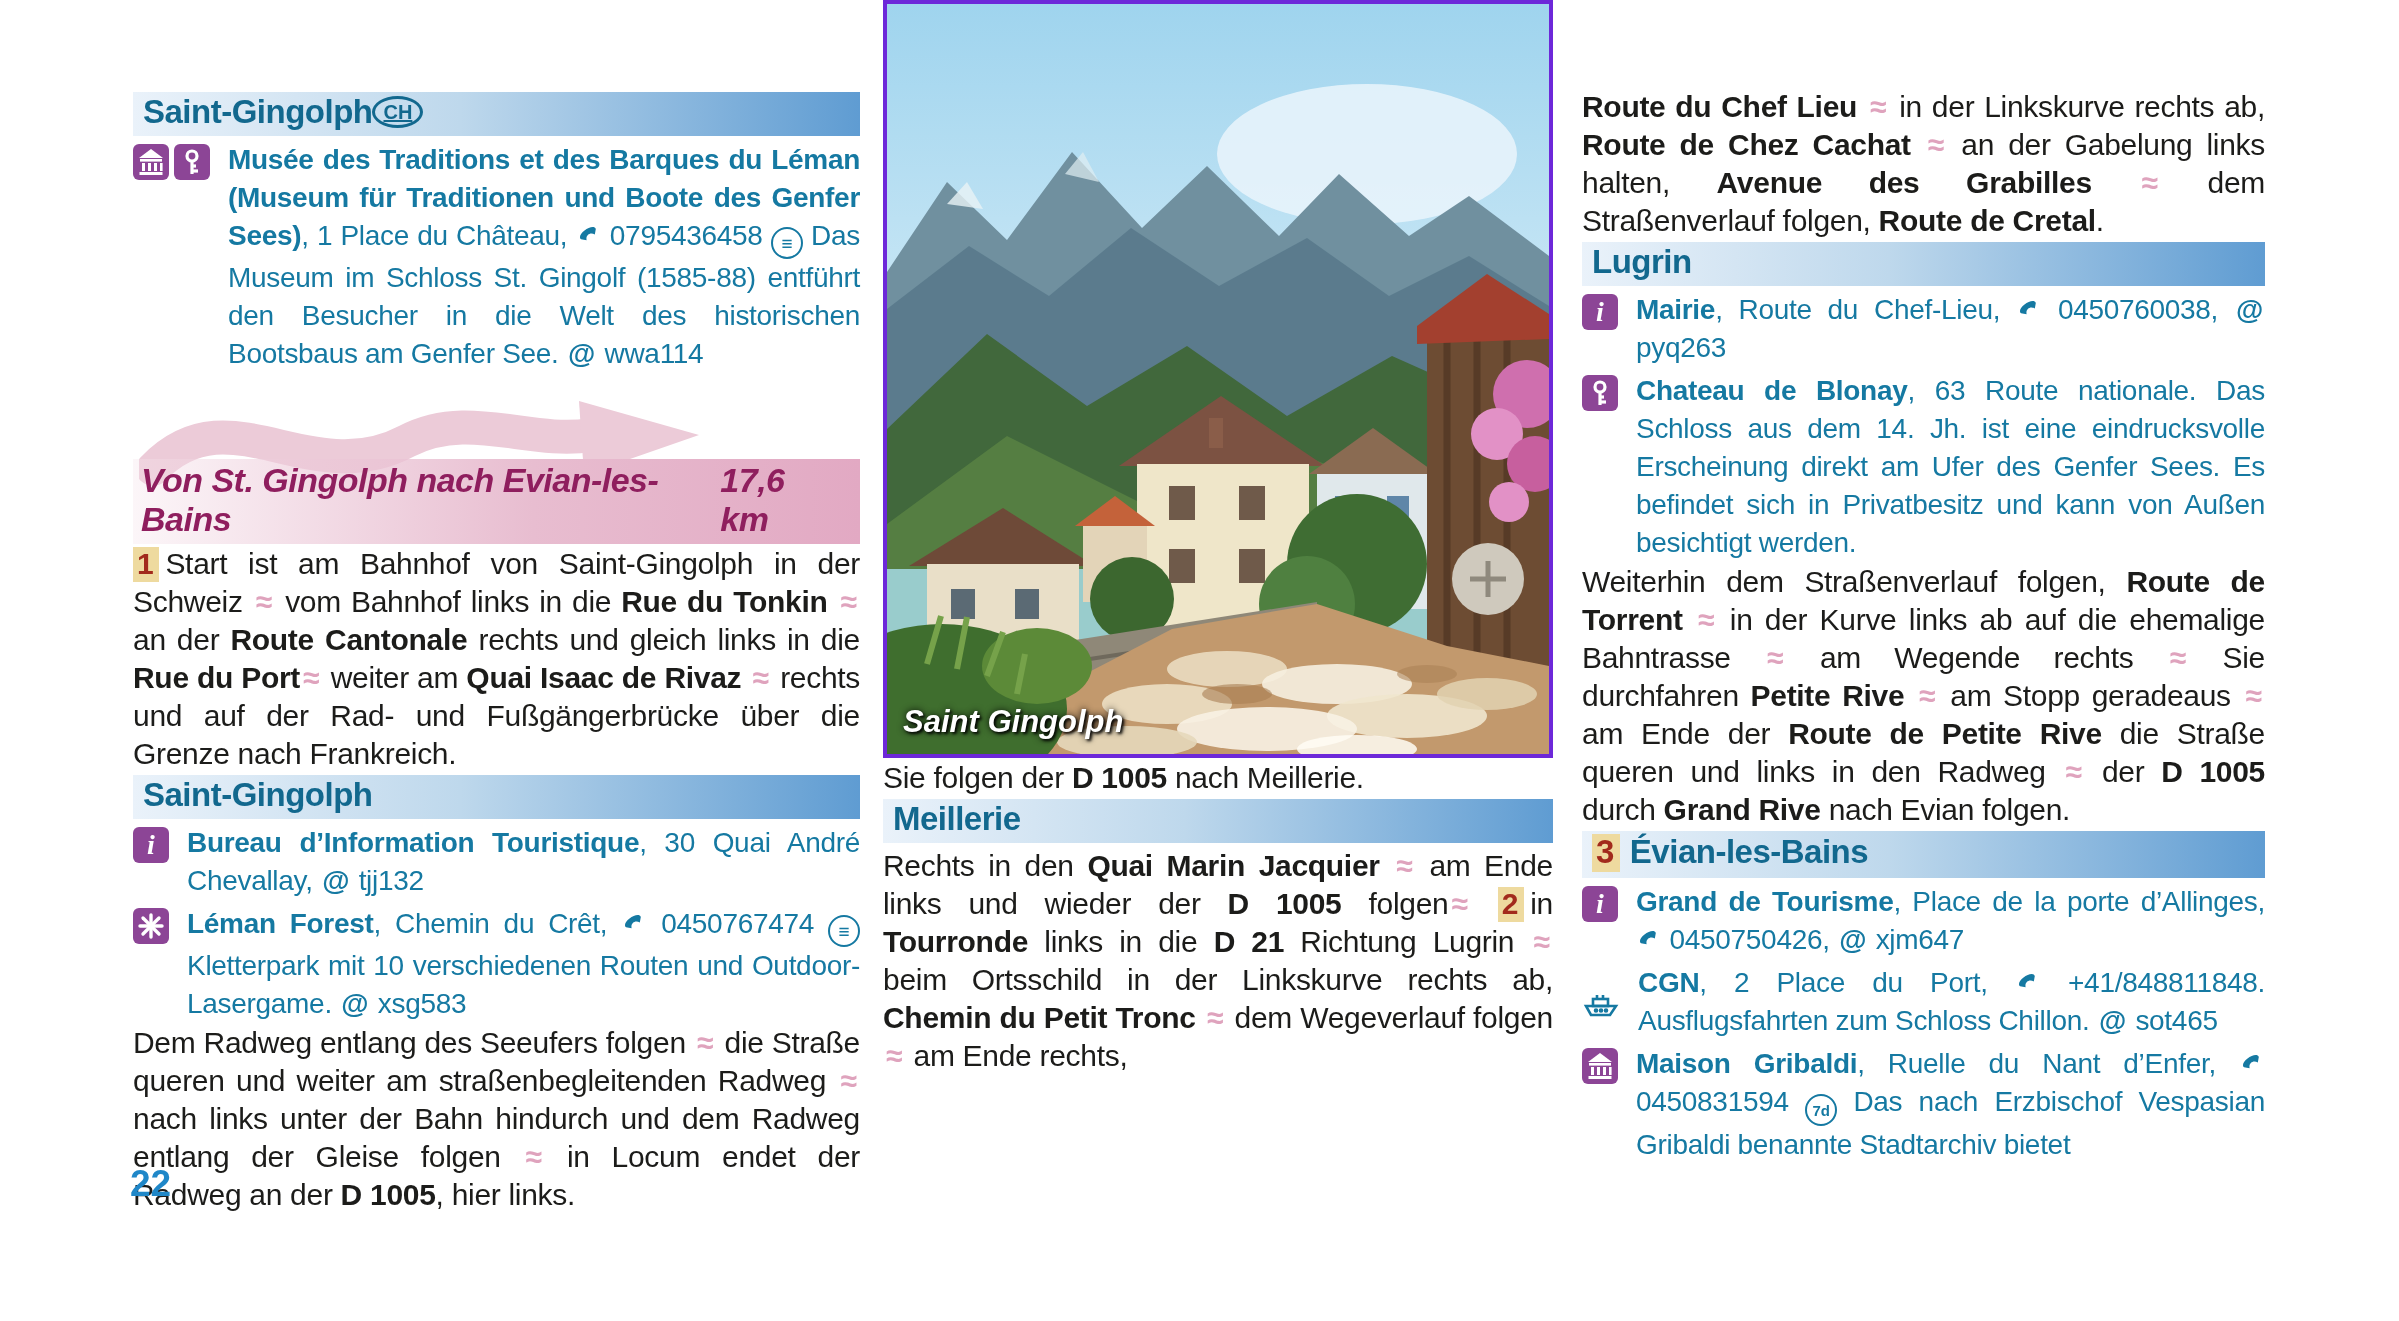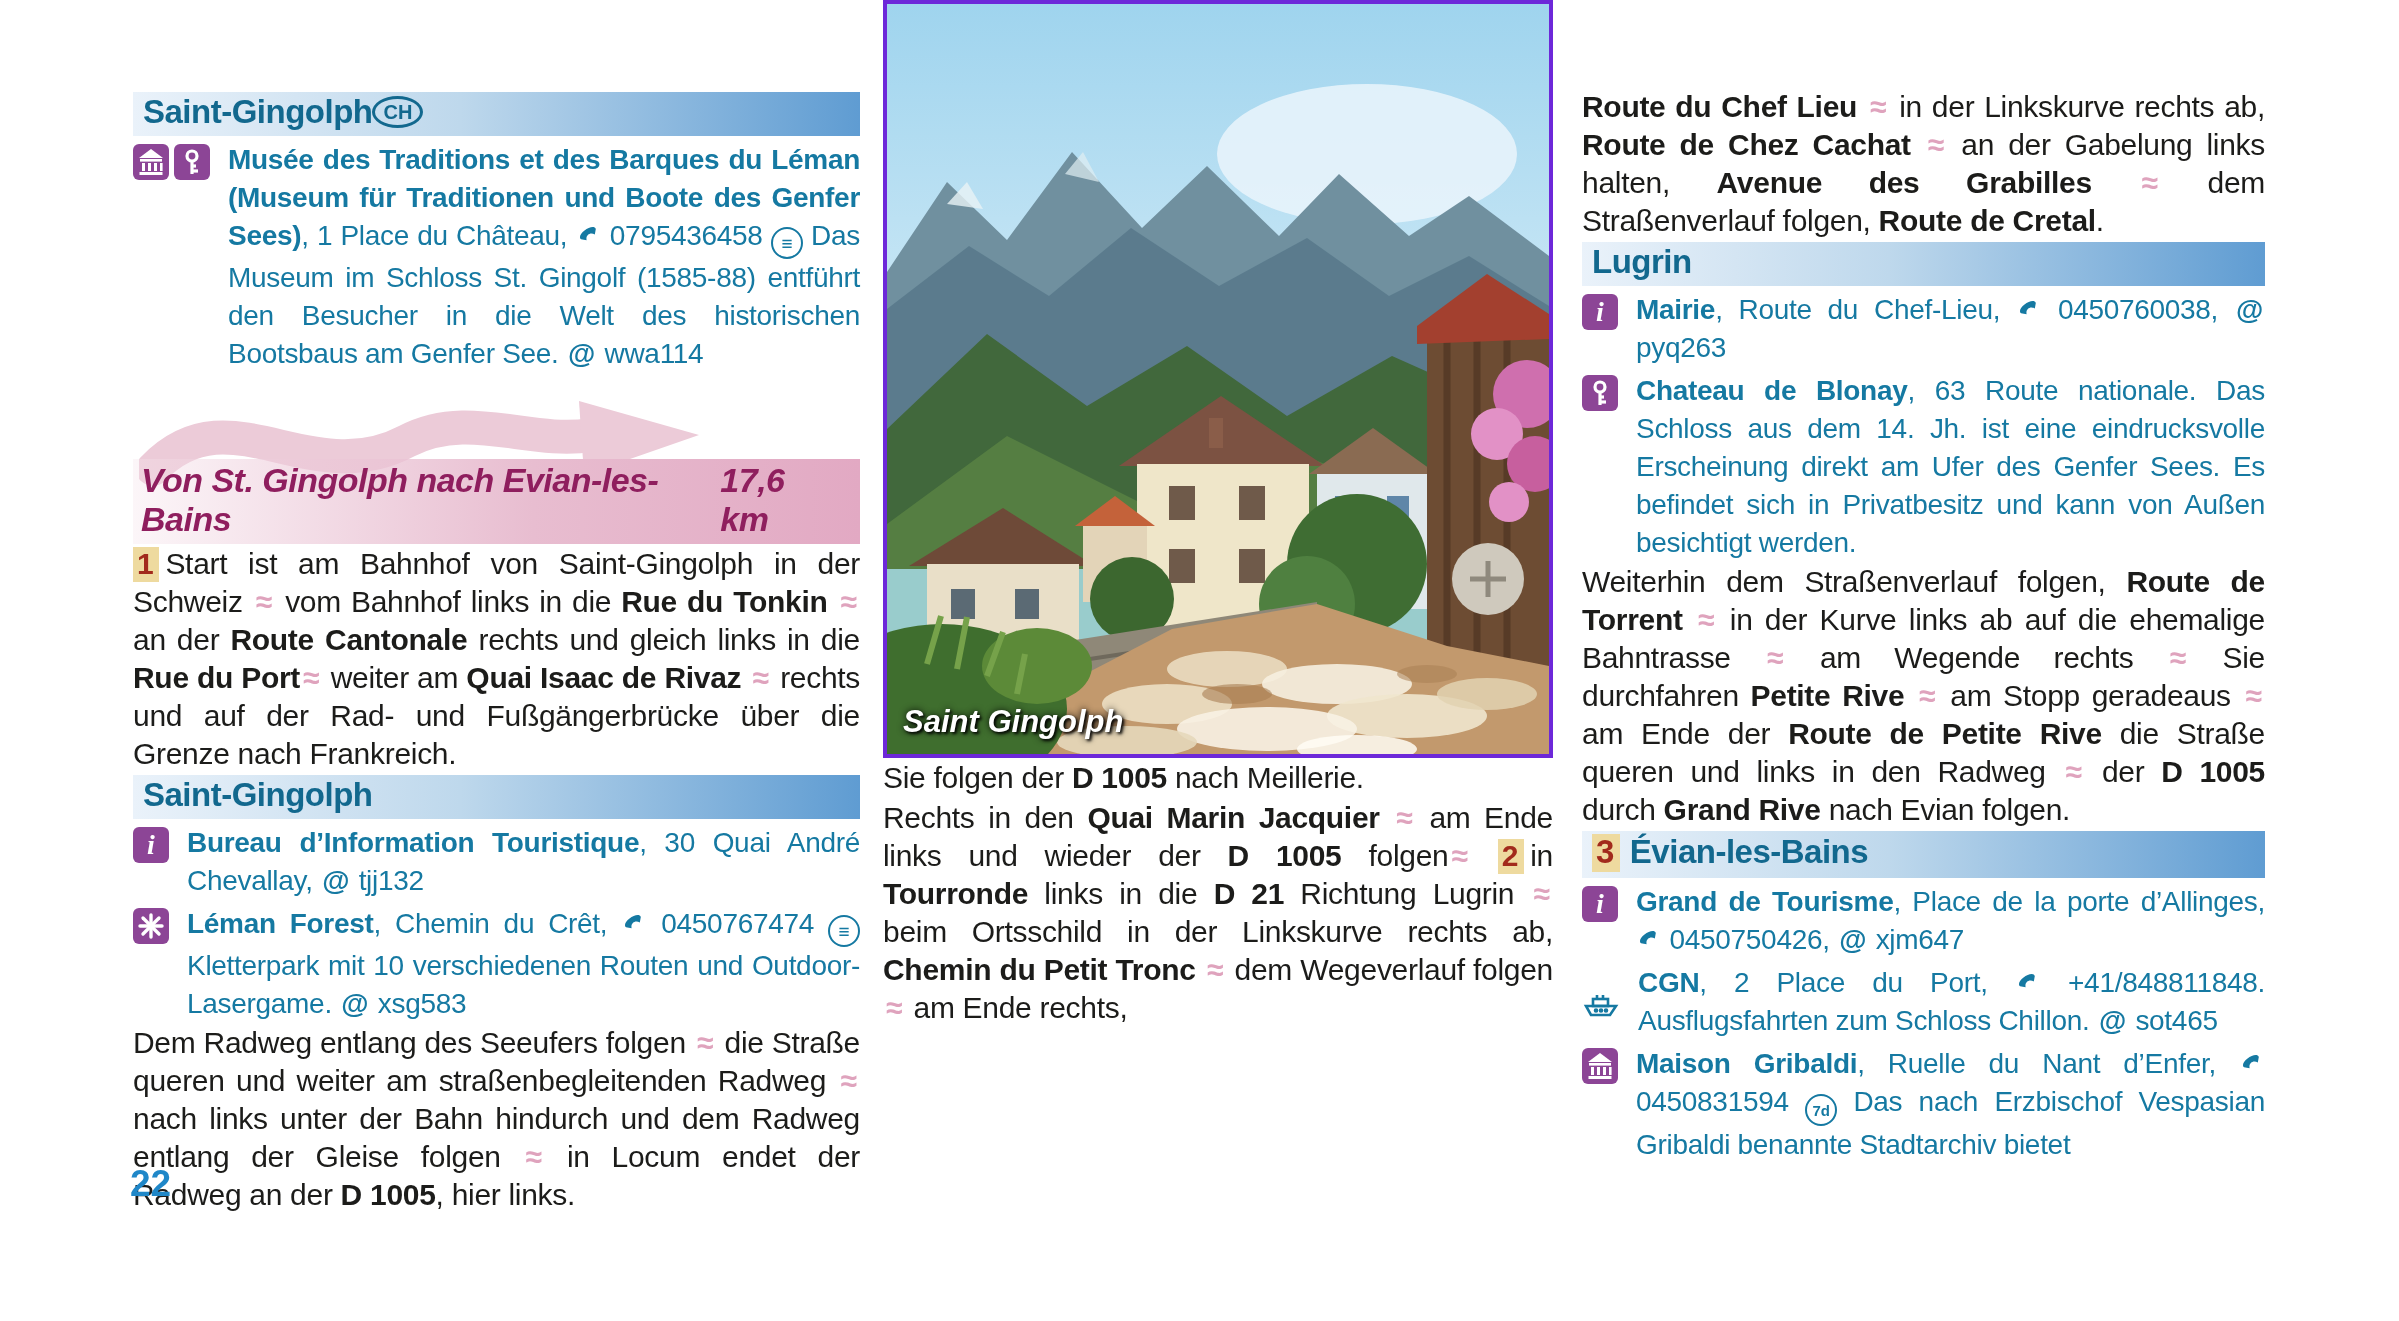--- a/index.html
+++ b/index.html
@@ -52,21 +52,21 @@
   
   .wave-deco{display:block;margin:10px 0 -34px 6px;position:relative;z-index:0;}
   .tour-title{position:relative;z-index:1;display:flex;justify-content:space-between;align-items:baseline;
         background:linear-gradient(90deg,rgba(246,229,236,0.35) 0%,#e8bdd0 55%,#e2a9c3 100%);
         color:#8f1e5e;font-style:italic;font-weight:bold;font-size:34px;letter-spacing:-0.5px;
         padding:2px 24px 5px 8px;margin-bottom:1px;}
 
   
   .ch-badge{display:inline-flex;align-items:center;justify-content:center;align-self:center;
         border:3px solid #12688e;border-radius:50%;font-size:20px;font-weight:bold;
-        padding:3px 8px;line-height:1;letter-spacing:0;}
+        padding:3px 8px;line-height:1;letter-spacing:0;text-decoration:underline;}
 
   
   .photo{position:relative;margin:0;border:4px solid #6d28d9;width:662px;height:750px;background:#9cc;}
   .photo svg.scene{display:block;width:662px;height:750px;}
   .photo figcaption{position:absolute;left:16px;bottom:14px;color:#fff;font-style:italic;
         font-weight:bold;font-size:31px;letter-spacing:0;
         text-shadow:0 0 7px rgba(0,0,0,.9),2px 2px 3px rgba(0,0,0,.9);}
 
   .pagenum{position:absolute;left:130px;top:1163px;color:#1f87c8;font-weight:bold;font-size:37px;}
 
@@ -231,20 +231,23 @@
 
         <ellipse cx="55" cy="705" rx="125" ry="85" fill="#3f6e2e"></ellipse>
         <ellipse cx="150" cy="662" rx="55" ry="38" fill="#5c8a38"></ellipse>
         <path d="M40 660 l14 -48 M70 665 l10 -52 M100 672 l16 -44 M130 690 l8 -40" stroke="#76a24a" stroke-width="6" fill="none"></path>
       </svg>
       <figcaption>Saint Gingolph</figcaption>
     </figure>
 
     <p class="route">Sie folgen der <b>D 1005</b> nach Meillerie.</p>
 
+    <div class="hbar second">
+      <span>Meillerie</span>
+    </div>
     <p class="route">Rechts in den <b>Quai Marin Jacquier</b> <span class="icn icn-wave">≈</span> am Ende links und wieder der <b>D 1005</b> folgen<span class="icn icn-wave">≈</span> <span class="marker">2</span>in <b>Tourronde</b> links in die <b>D 21</b> Richtung Lugrin <span class="icn icn-wave">≈</span> beim Ortsschild in der Linkskurve rechts ab, <b>Chemin du Petit Tronc</b> <span class="icn icn-wave">≈</span> dem Wegeverlauf folgen <span class="icn icn-wave">≈</span> am Ende rechts,</p>
   </div>
 
   <div class="col col-right">
 
     <p class="route route-top"><b>Route du Chef Lieu</b> <span class="icn icn-wave">≈</span> in der Linkskurve rechts ab, <b>Route de Chez Cachat</b> <span class="icn icn-wave">≈</span> an der Gabelung links halten, <b>Avenue des Grabilles</b> <span class="icn icn-wave">≈</span> dem Straßenverlauf folgen, <b>Route de Cretal</b>.</p>
 
     <div class="hbar">
       <span>Lugrin</span>
     </div>

